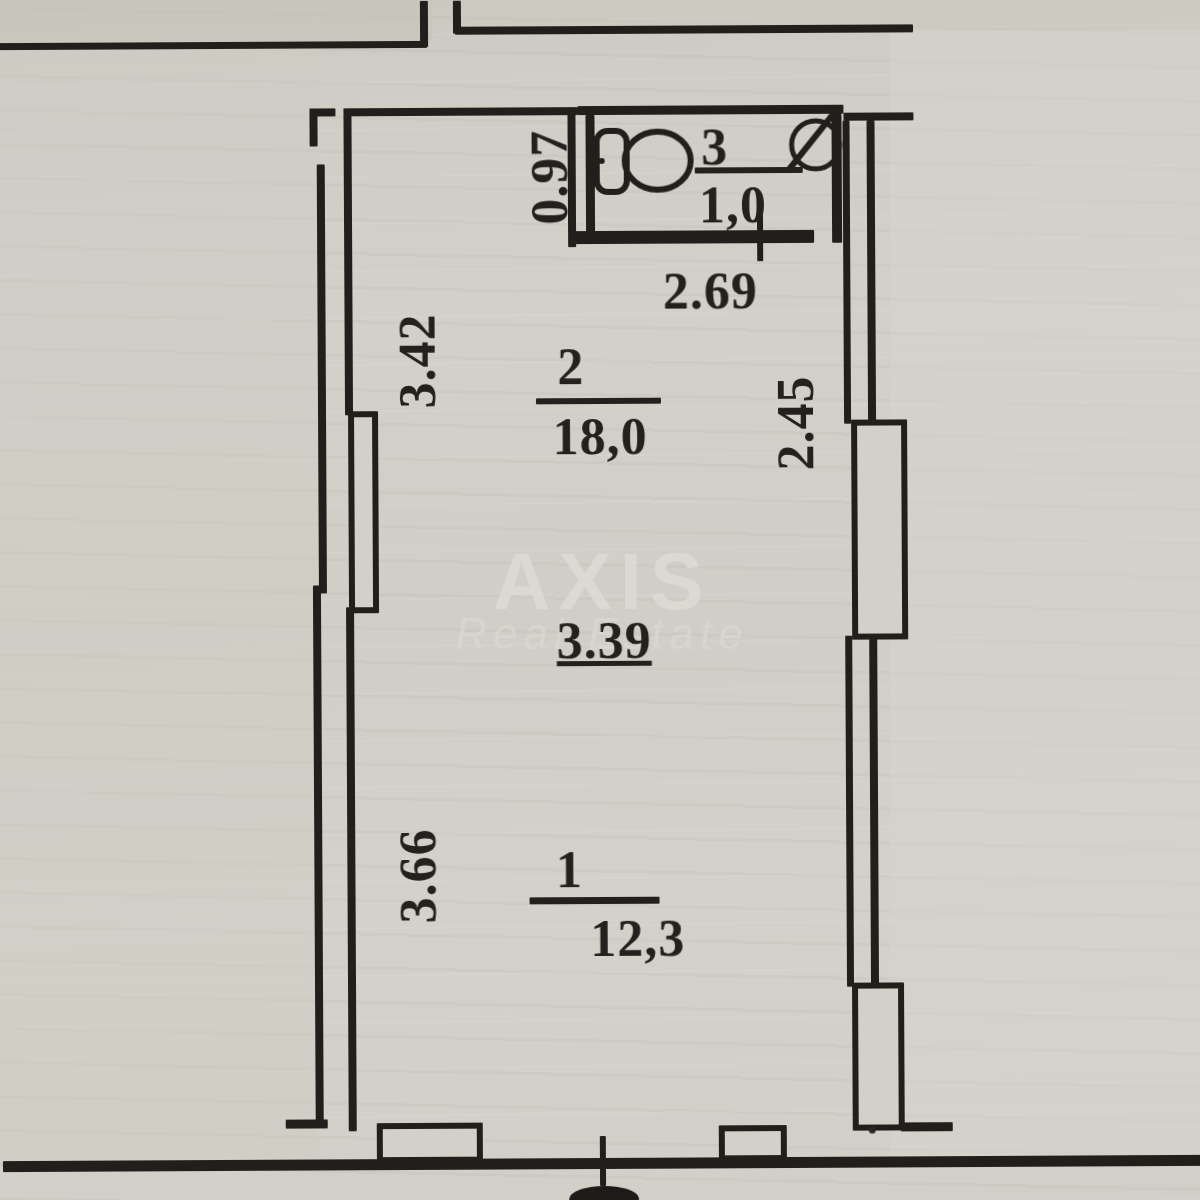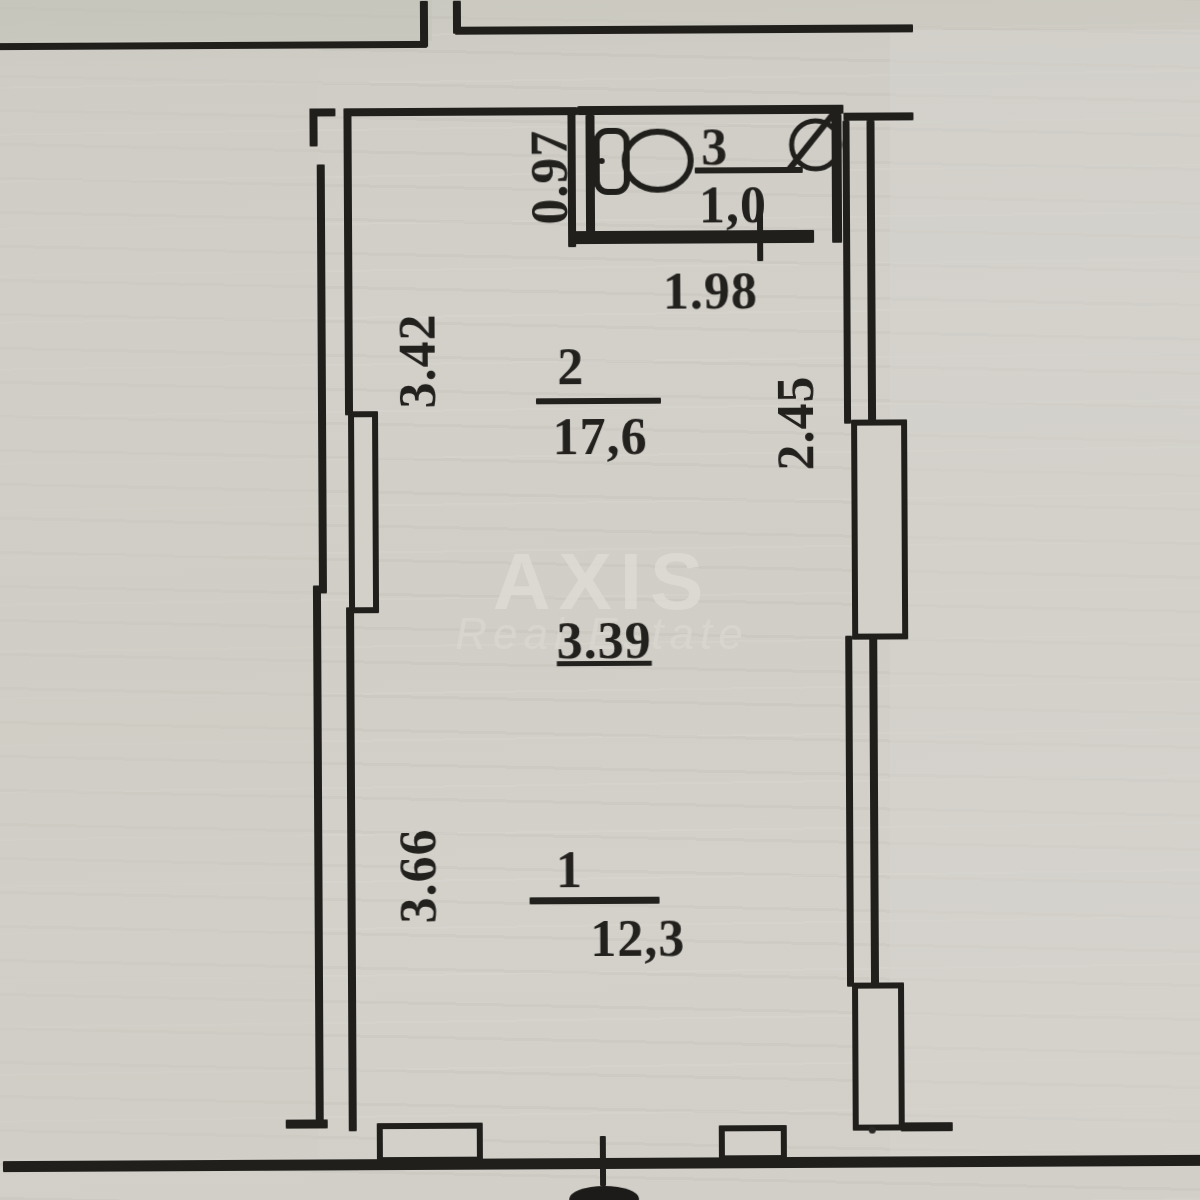--- a/index.html
+++ b/index.html
@@ -89,31 +89,31 @@
       <circle cx="12" cy="39" r="3" fill="#201f1c"></circle>
       <ellipse cx="68" cy="39" rx="33" ry="29" fill="none" stroke="#201f1c" stroke-width="6"></ellipse>
     </svg>
     <svg style="left:782px;top:106px;" width="66" height="72" viewBox="0 0 66 72">
       <circle cx="36" cy="40" r="24" fill="none" stroke="#201f1c" stroke-width="5"></circle>
       <line x1="58" y1="4" x2="8" y2="66" stroke="#201f1c" stroke-width="6"></line>
     </svg>
 
     <div class="t" style="left:572px;top:367px;">2</div>
     <div class="frac" style="left:537px;top:398px;width:125px;"></div>
-    <div class="t" style="left:601px;top:437px;">17,6</div>
+    <div class="t" style="left:601px;top:437px;">18,0</div>
 
     <div class="t" style="left:568px;top:870px;">1</div>
     <div class="frac" style="left:528px;top:897px;width:130px;height:7px;"></div>
     <div class="t" style="left:597px;top:939px;margin-left:39px;">12,3</div>
 
     <div class="t" style="left:717px;top:148px;">3</div>
     <div class="frac" style="left:697px;top:168px;width:108px;"></div>
     <div class="t" style="left:735px;top:206px;">1,0</div>
 
     <div class="t v" style="left:552px;top:177px;">0.97</div>
-    <div class="t" style="left:712px;top:292px;">1.98</div>
+    <div class="t" style="left:712px;top:292px;">2.69</div>
     <div class="t v" style="left:419px;top:360px;">3.42</div>
     <div class="t v" style="left:797px;top:424px;">2.45</div>
     <div class="t" style="left:604px;top:641px;z-index:3;text-decoration:underline;">3.39</div>
     <div class="t v" style="left:417px;top:875px;">3.66</div>
 
   </div>
 </div>
 
 </body></html>

